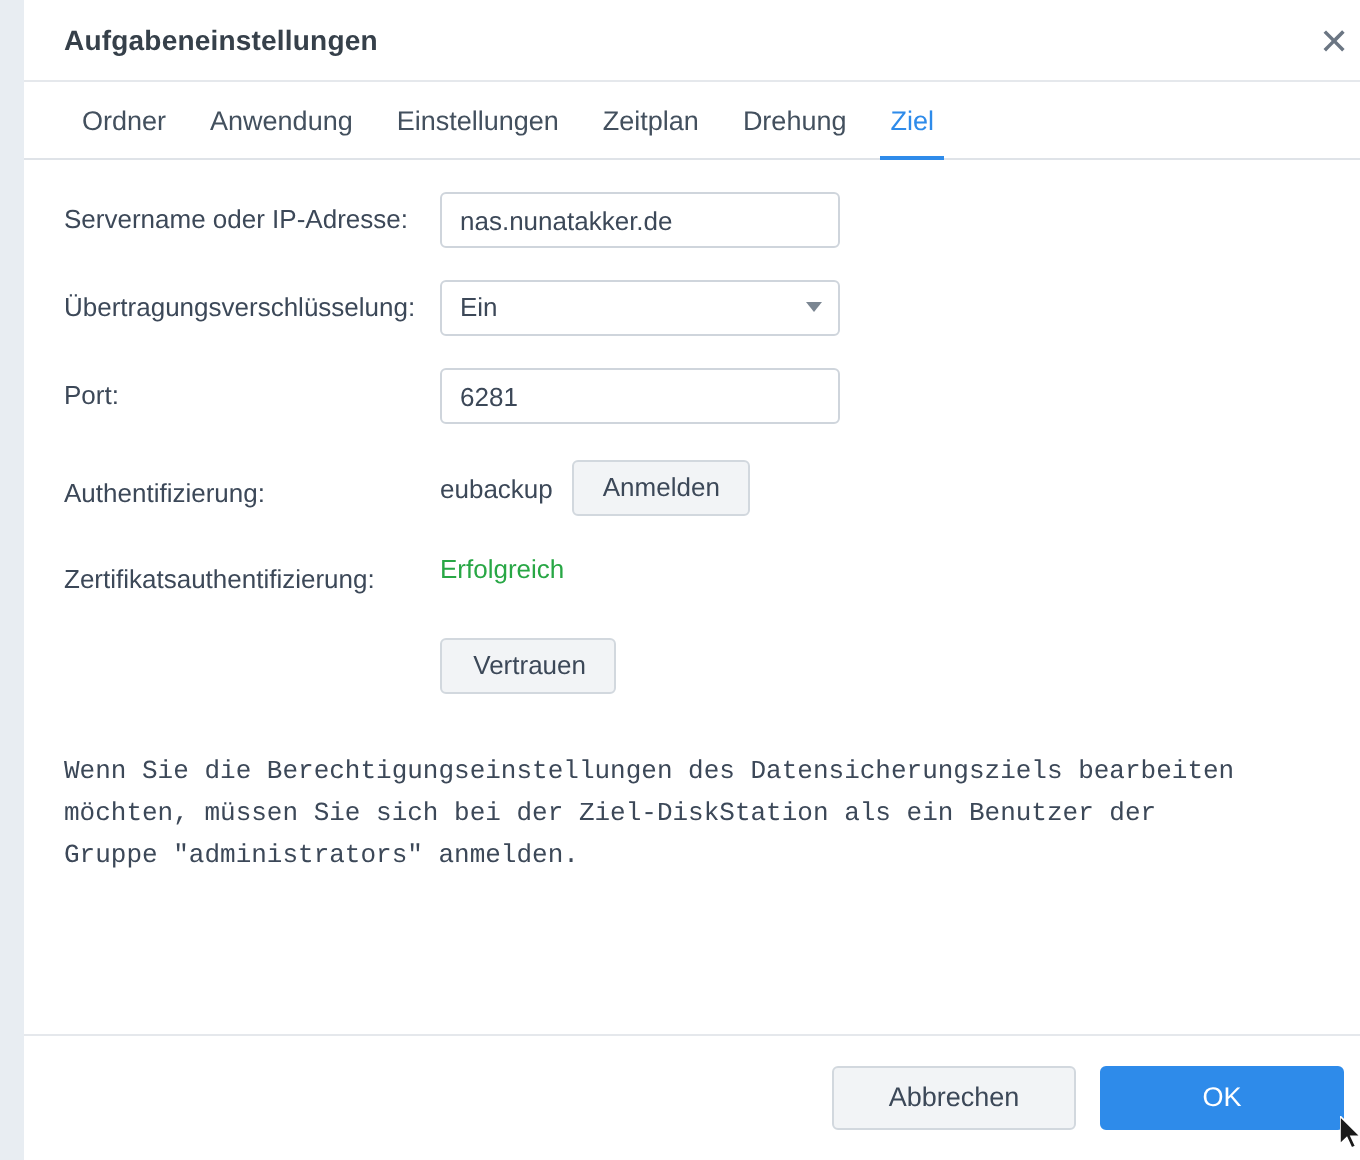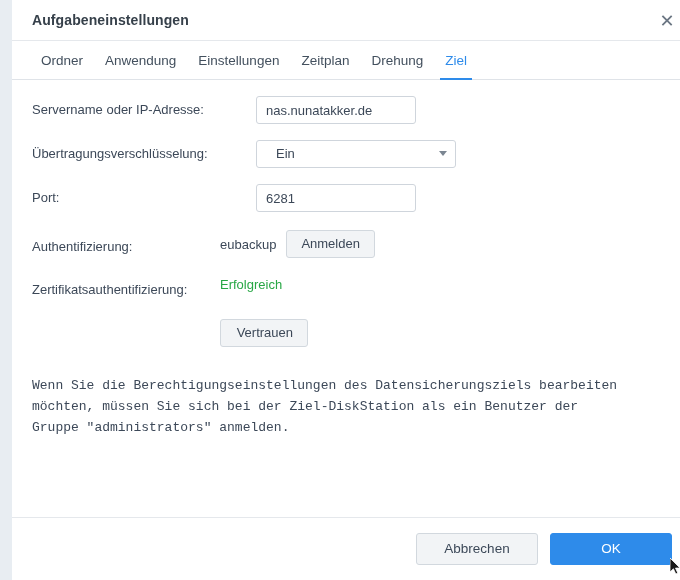--- a/index.html
+++ b/index.html
@@ -92,38 +92,37 @@
     flex: 1;
     position: relative;
     padding: 0 20px;
     overflow: hidden;
   }
 
   .form-row {
     display: flex;
     align-items: flex-start;
     margin-top: 16px;
-    gap: 36px;
   }
   .form-label {
     width: 188px;
     min-width: 188px;
     font-size: 13px;
     color: #3c4858;
     line-height: 18px;
     padding-top: 5px;
     padding-right: 6px;
     box-sizing: border-box;
     word-wrap: break-word;
   }
   .field {
     width: 200px;
   }
   .text-input {
-    width: 160px;
+    width: 200px;
     height: 28px;
     box-sizing: border-box;
     border: 1px solid #cfd5dc;
     border-radius: 3px;
     background: #fff;
     font-family: "Liberation Sans", sans-serif;
     font-size: 13px;
     color: #3c4858;
     padding: 0 9px;
     outline: none;
@@ -135,21 +134,21 @@
   }
   .select-box {
     width: 200px;
     height: 28px;
     box-sizing: border-box;
     border: 1px solid #cfd5dc;
     border-radius: 3px;
     background: #fff;
     font-size: 13px;
     color: #3c4858;
-    padding: 0 26px 0 19px;
+    padding: 0 26px 0 9px;
     line-height: 26px;
     cursor: pointer;
     white-space: nowrap;
     overflow: hidden;
   }
   .chevron {
     position: absolute;
     right: 9px;
     top: 11px;
     width: 0;

